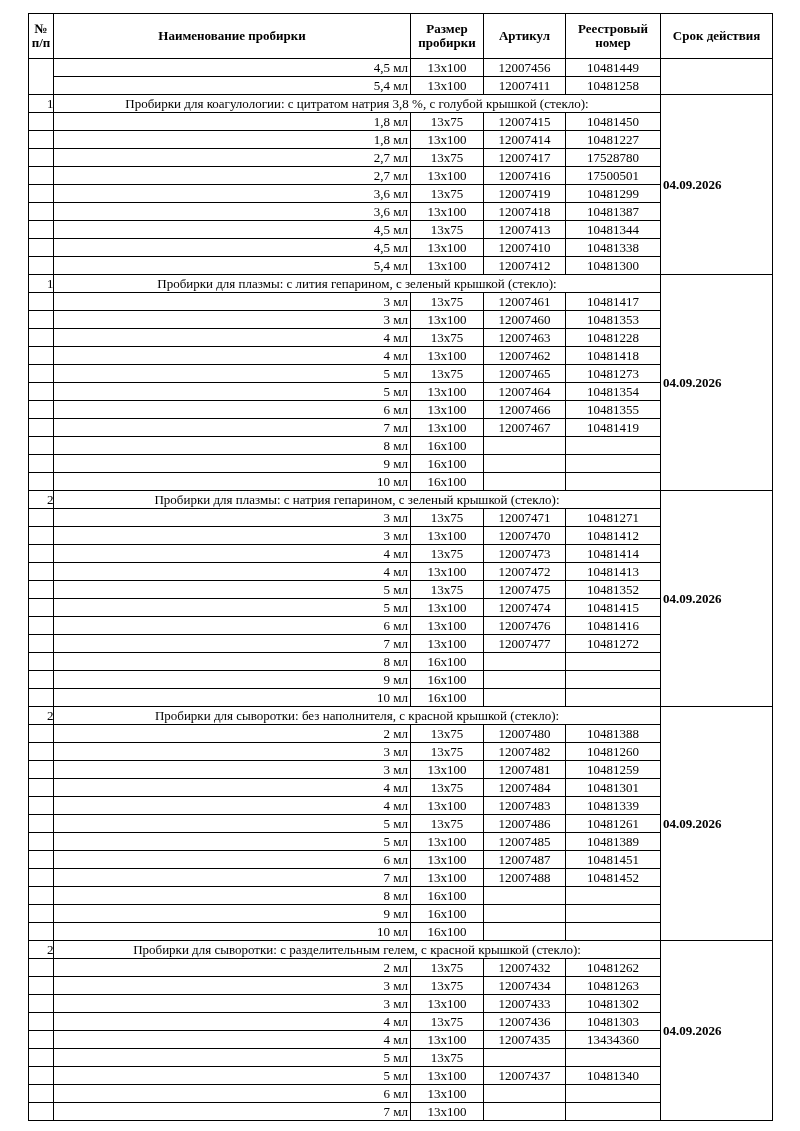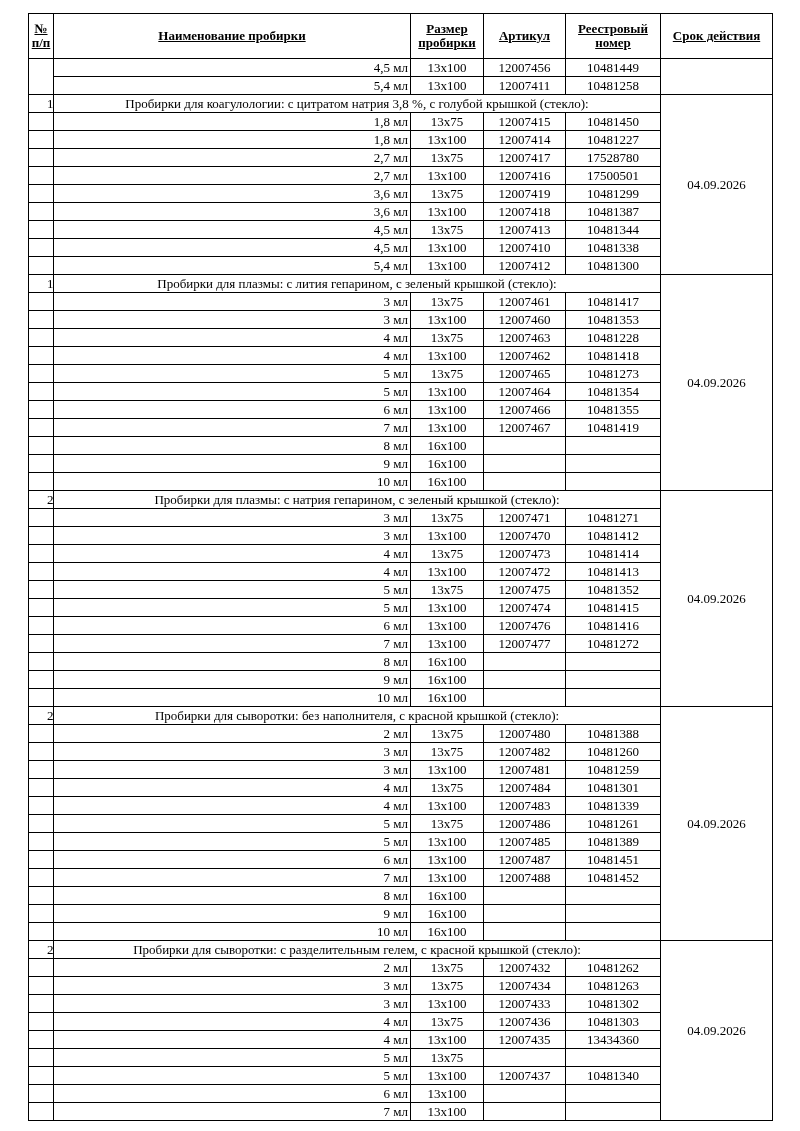--- a/index.html
+++ b/index.html
@@ -24,28 +24,27 @@
     line-height: 1.05;
     overflow: hidden;
   }
   thead th {
     font-weight: bold;
     text-align: center;
     vertical-align: middle;
     height: 42px;
     white-space: normal;
     padding: 1px 2px;
-    text-decoration: underline;
   }
   td { white-space: nowrap; vertical-align: middle; }
   td.name { text-align: right; padding-left: 4px; }
   td.c { text-align: center; }
   td.num { text-align: left; padding-left: 18px; }
   td.section-title { font-weight: normal; text-align: center; white-space: normal; }
-  td.validity { text-align: center; vertical-align: middle; }
+  td.validity { vertical-align: middle; font-weight: bold; }
 </style>
 </head>
 <body>
 
 <div class="page">
   <table>
     <colgroup>
       <col class="c-num">
         <col class="c-name">
         <col class="c-size">

